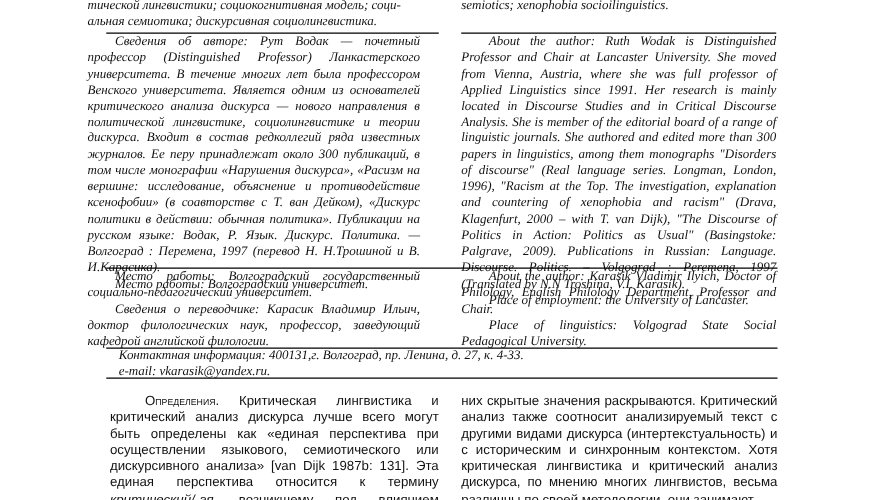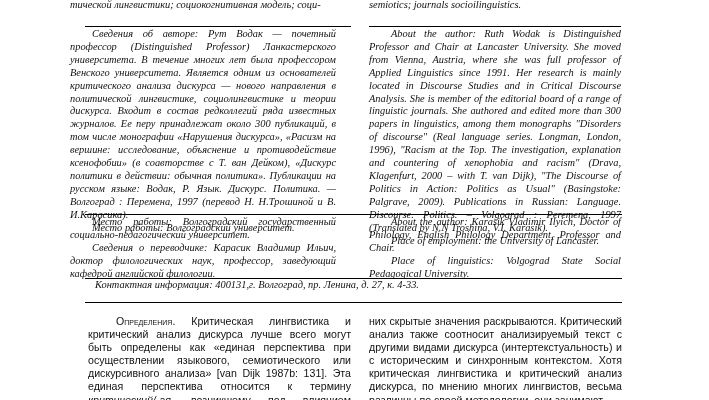--- a/index.html
+++ b/index.html
@@ -15,23 +15,24 @@
   .ind{text-indent:22px;}
   b{font-weight:normal;}
   .sc{font-variant:small-caps;font-weight:normal;}
   .nb{white-space:nowrap;}
 </style>
 </head>
 <body>
 
 <div class="col left serif" style="top:-1px;">
   <p>тической лингвистики; социокогнитивная модель; соци-</p>
+  <p>альная семиотика; дискурсивная социолингвистика.</p>
 </div>
 <div class="col right serif" style="top:-1px;">
-  <p>semiotics; journals socioilinguistics.</p>
+  <p>semiotics; xenophobia socioilinguistics.</p>
 </div>
 
 <div class="hr" style="top:26px;left:85px;width:266px;"></div>
 <div class="hr-r" style="top:26px;"></div>
 
 <div class="col left serif" style="top:28px;">
   <p class="ind">
     <b>Сведения об авторе:</b><span> Рут Водак — почетный профессор (Distinguished Professor) Ланкастерского университета. В течение многих лет была профессором Венского университета. Является одним из основателей критического анализа дискурса — нового направления в политической лингвистике, социолингвистике и теории дискурса. Входит в состав редколлегий ряда известных журналов. Ее перу принадлежат около 300 публикаций, в том числе монографии «Нарушения дискурса», «Расизм на вершине: исследование, объяснение и противодействие ксенофобии» (в соавторстве с Т. ван Дейком), «Дискурс политики в действии: обычная политика». Публикации на русском языке: </span><b>Водак, Р.</b><span> Язык. Дискурс. Политика. — Волгоград : Перемена, 1997 (перевод Н. Н.Трошиной и В. И.Карасика).</span>
   </p>
   <p class="ind">Место работы: Волгоградский университет.</p>
@@ -57,20 +58,21 @@
   <p class="ind">
     <b>About the author:</b><span> Karasik Vladimir Ilyich, Doctor of Philology, English Philology Department, Professor and Chair.</span>
   </p>
   <p class="ind">Place of linguistics: Volgograd State Social Pedagogical University.</p>
 </div>
 
 <div class="hr" style="top:278px;"></div>
 
 <div class="serif" style="position:absolute;left:95px;top:279px;width:500px;">
   <p class="nb"><b>Контактная информация:</b><span> 400131,г.  Волгоград, пр. Ленина, д. 27, к. 4-33.</span></p>
+  <p class="nb">e-mail: vkarasik@yandex.ru.</p>
 </div>
 
 <div class="hr" style="top:302px;"></div>
 
 <div class="col sans" style="left:88px;width:263px;top:315px;">
   <p class="ind" style="text-indent:28px;">
     <span class="sc">Определения.</span><span> Критическая лингвистика и критический анализ дискурса лучше всего могут быть определены как «единая перспектива при осуществлении языкового, семиотического или дискурсивного анализа» [van Dijk 1987b: 131]. Эта единая перспектива относится к термину </span><i>критический/-ая</i><span>, возникшему под влиянием Франкфуртской</span>
   </p>
 </div>
 <div class="col sans" style="left:369px;width:253px;top:315px;">

